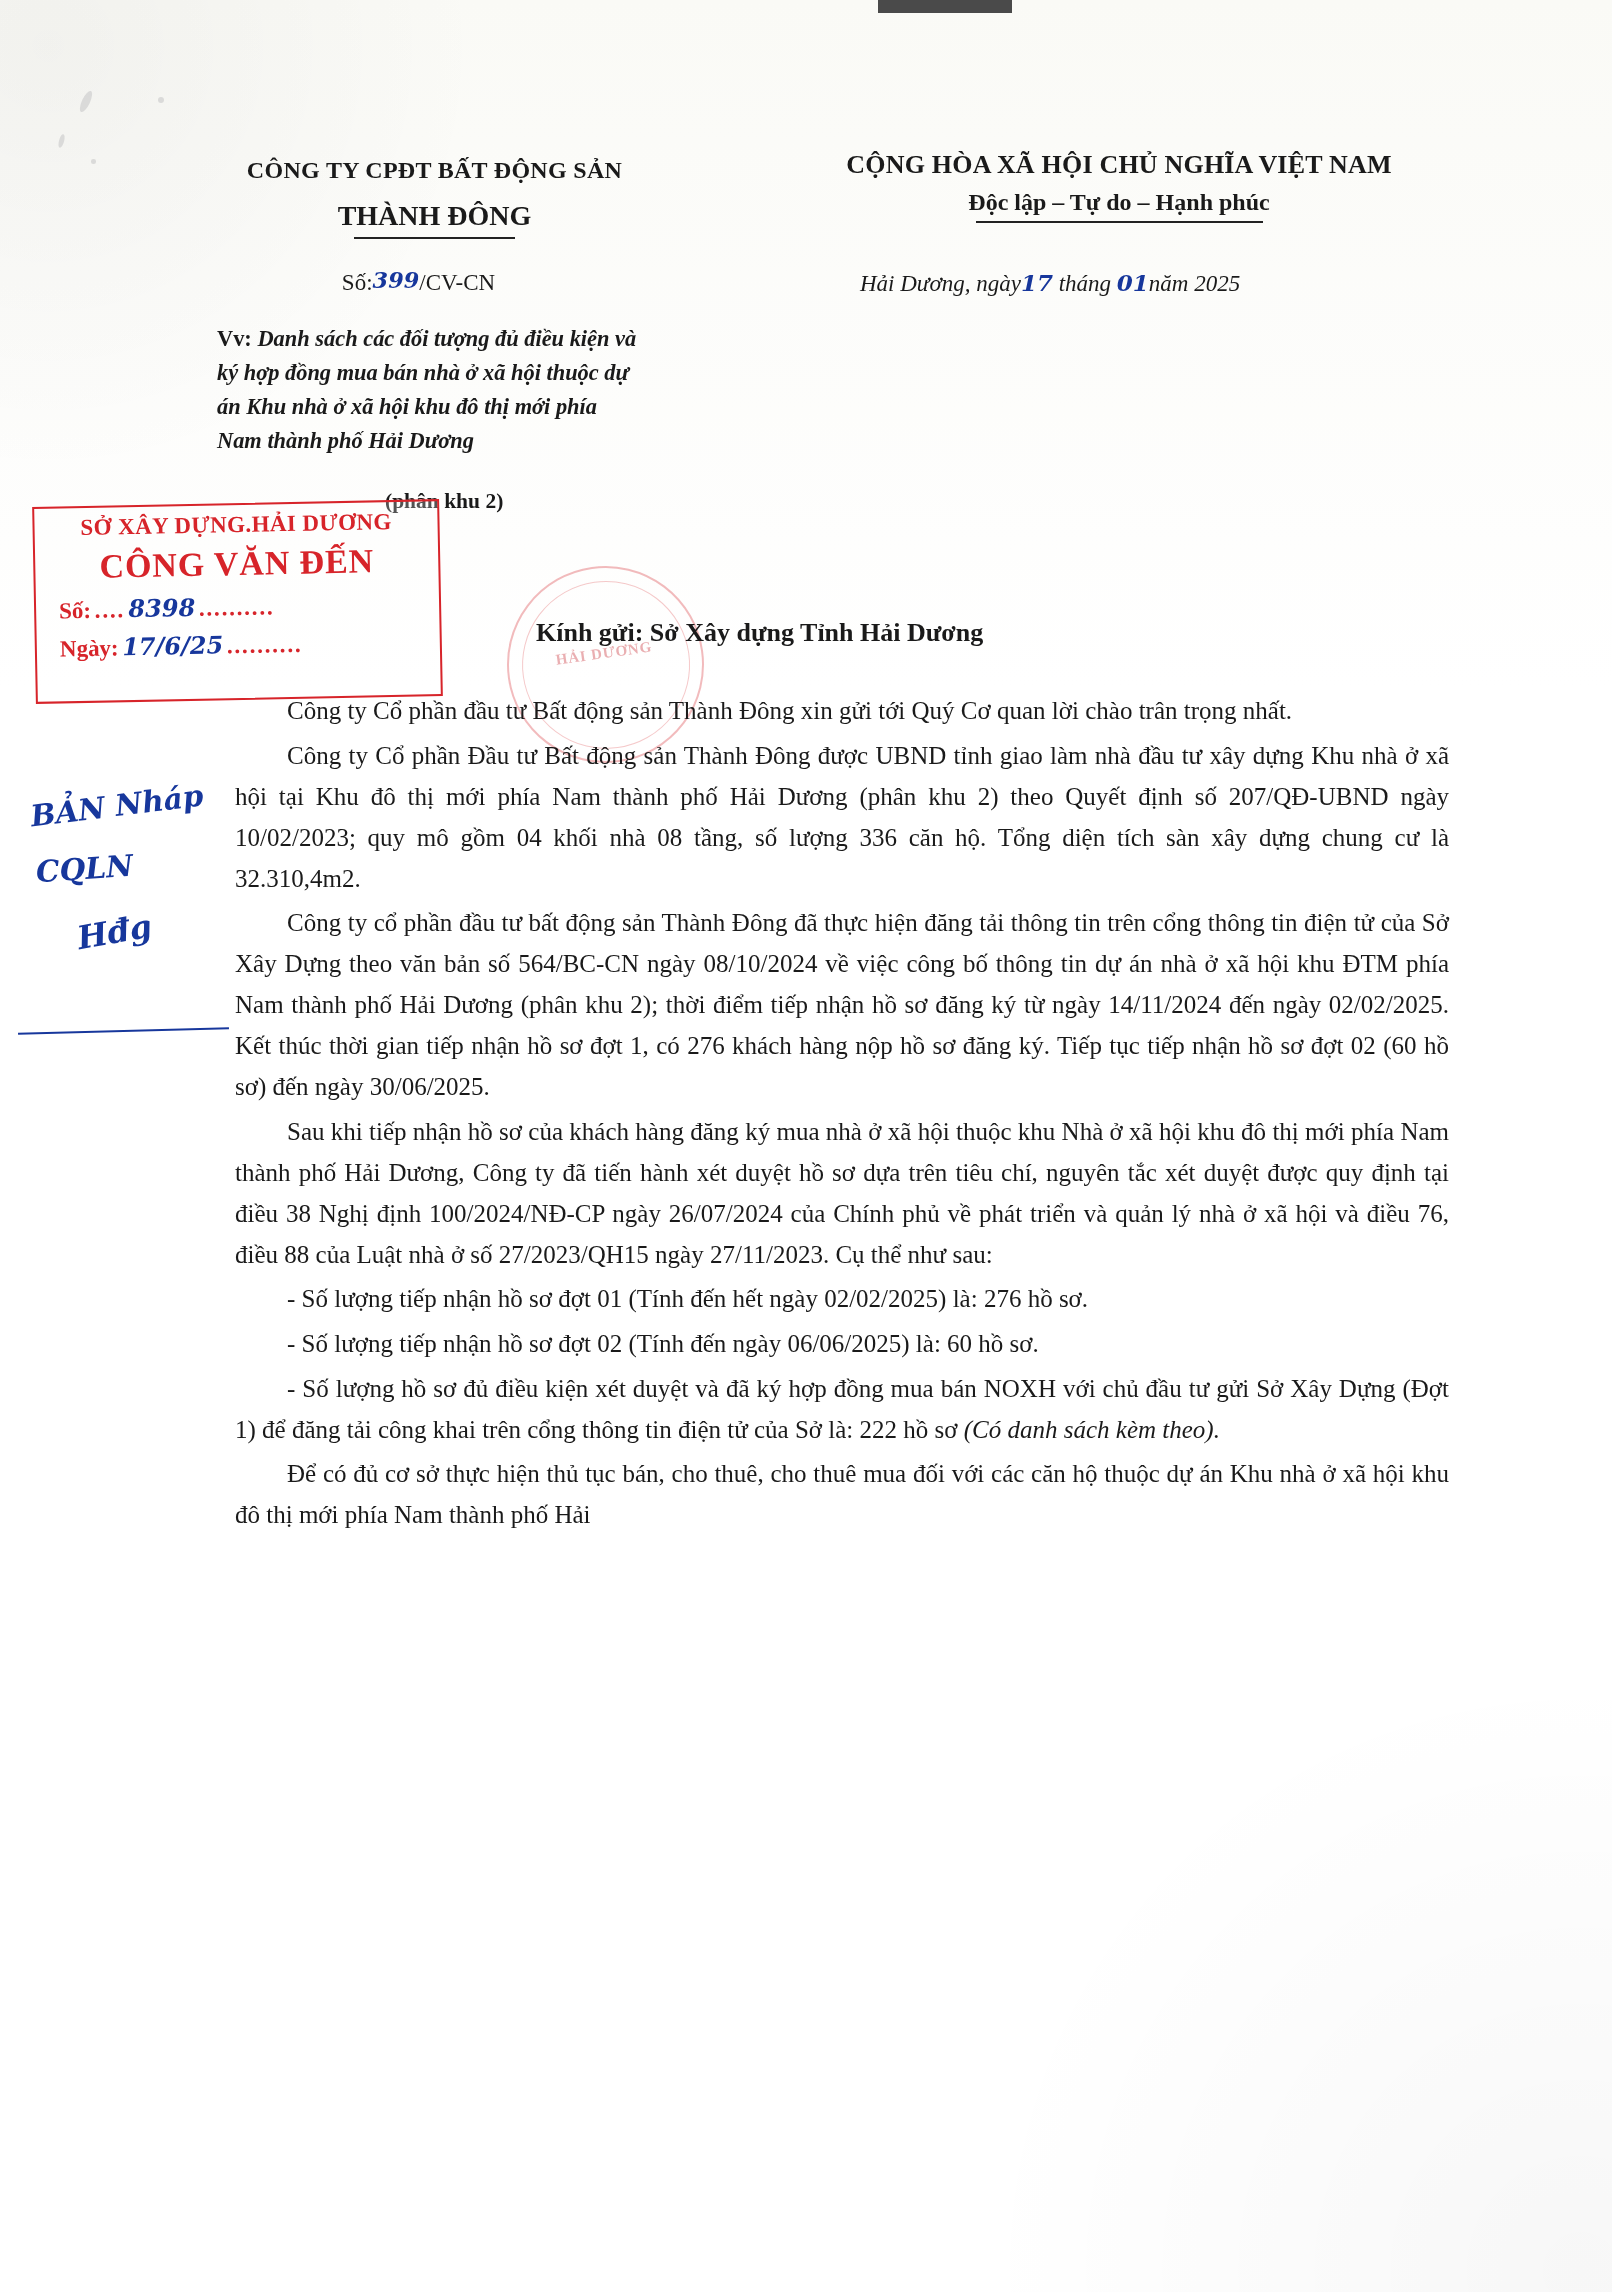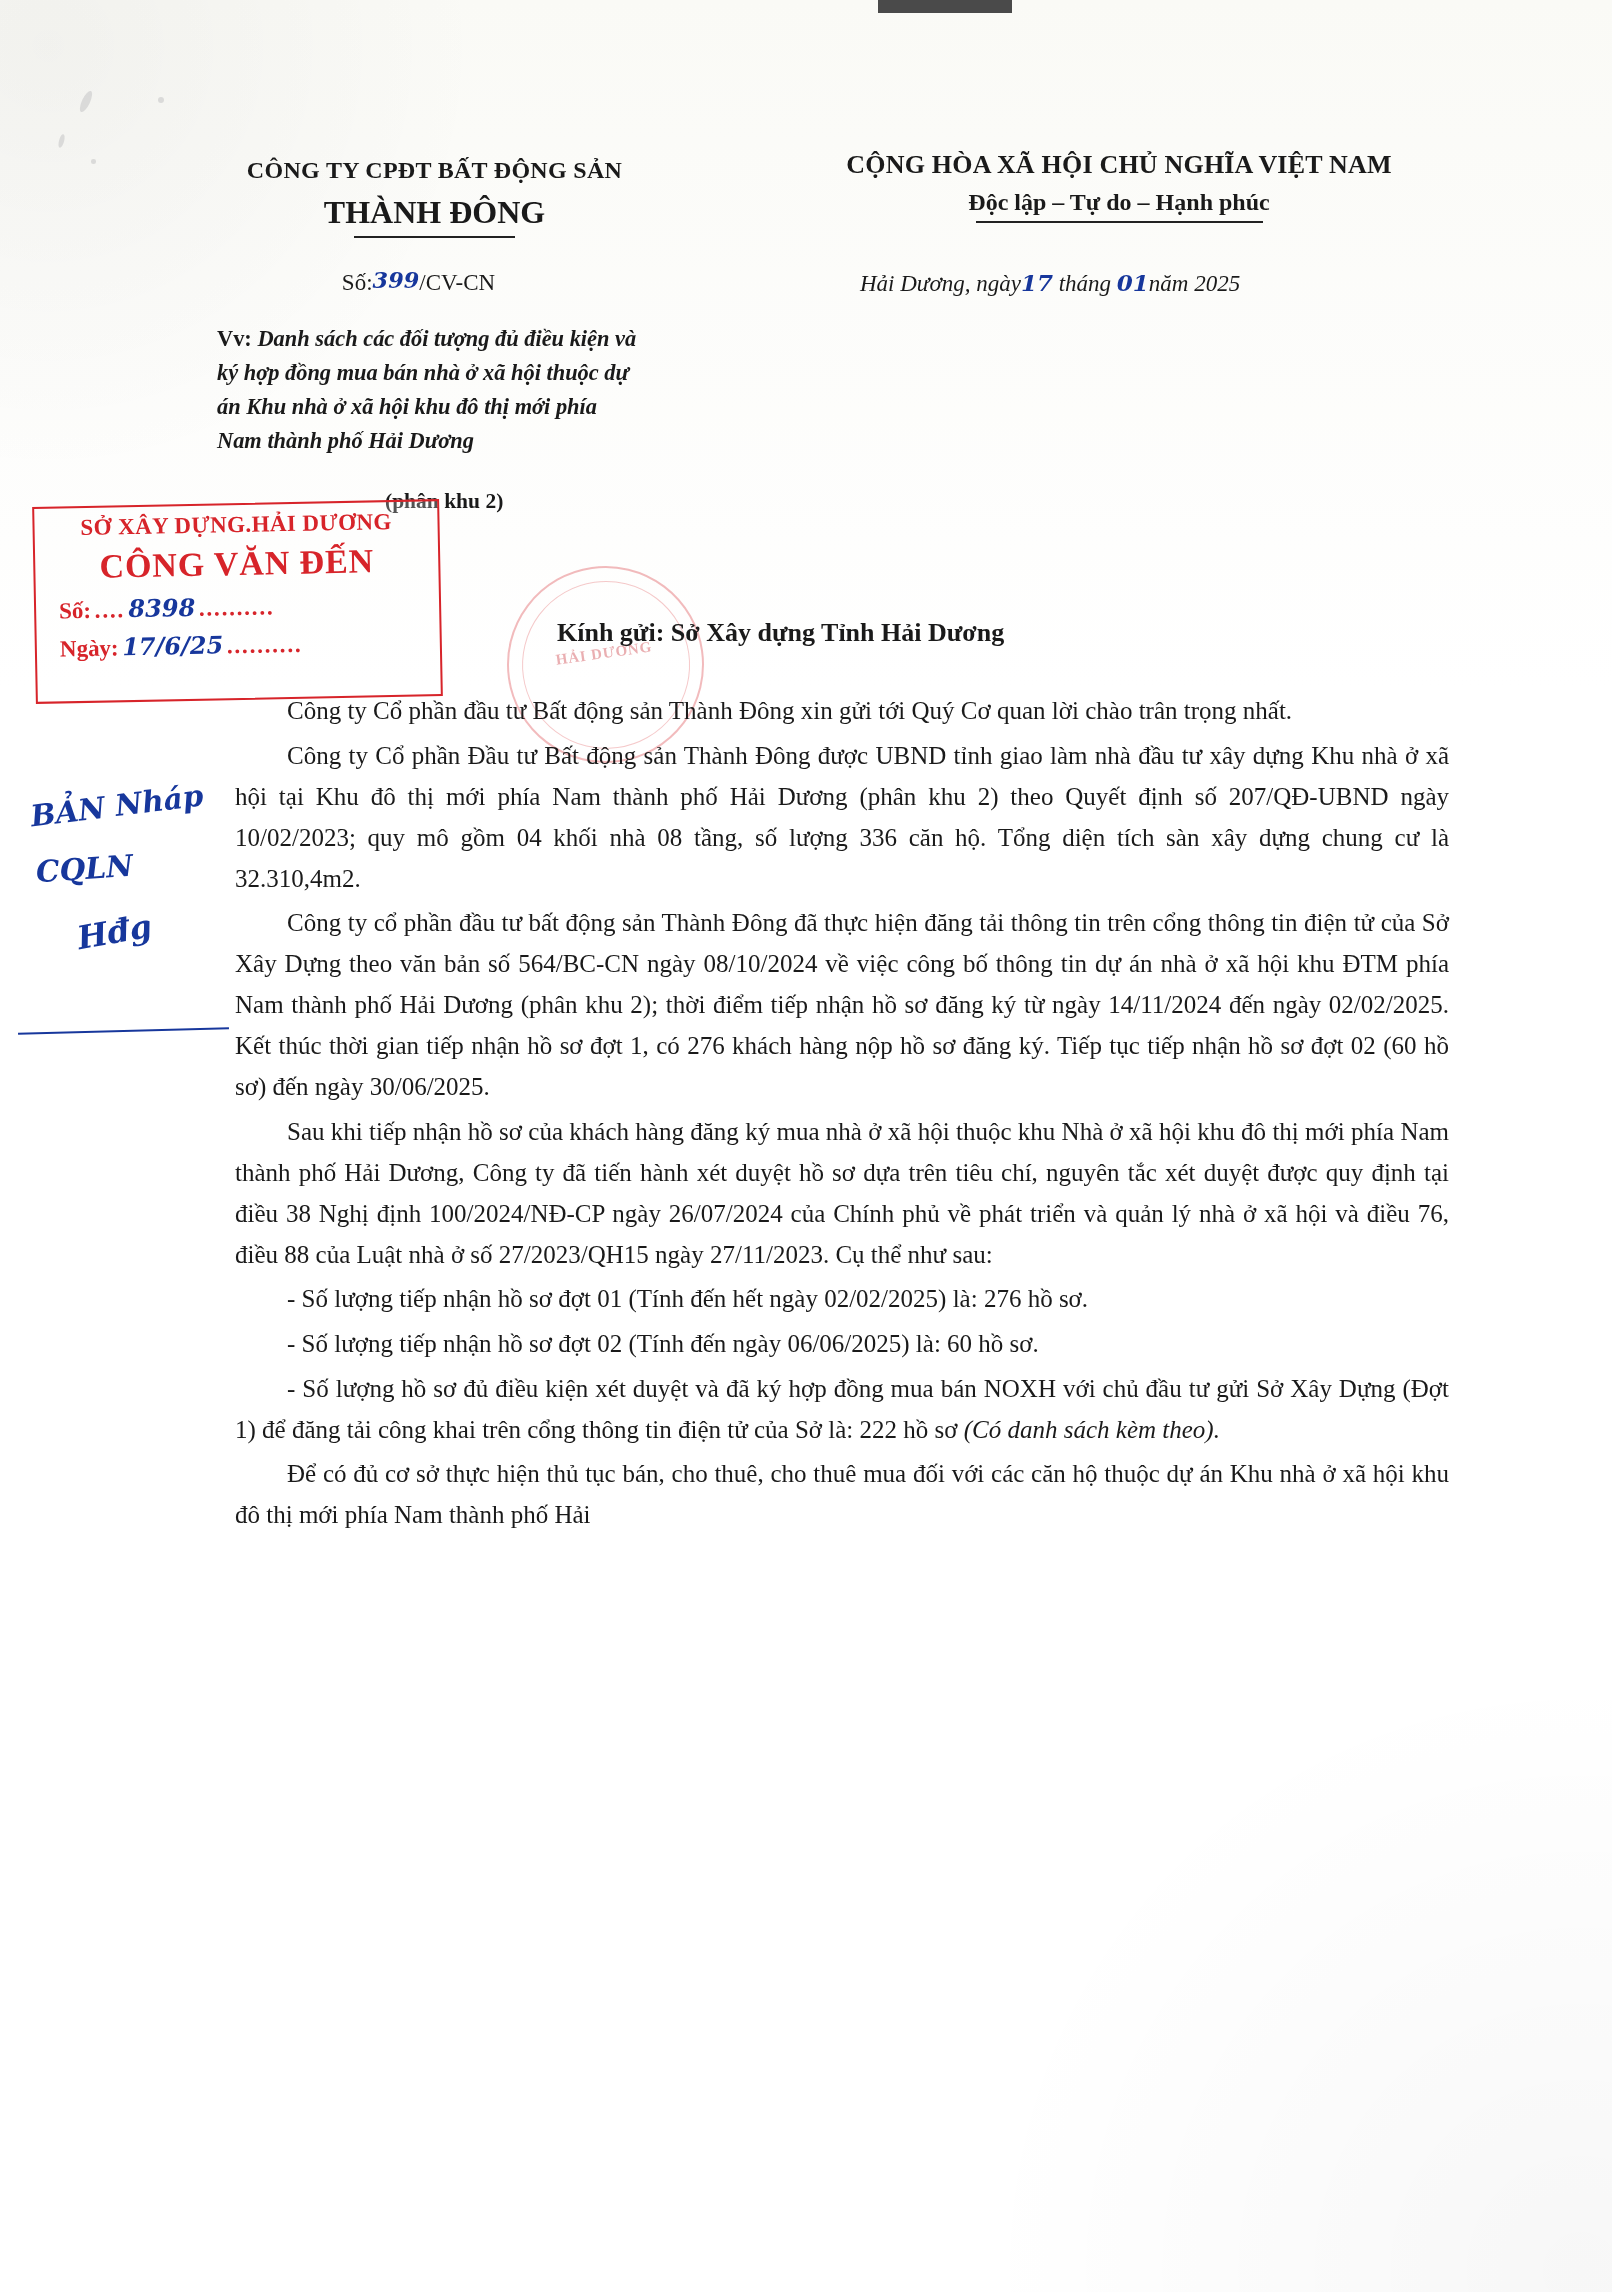--- a/index.html
+++ b/index.html
@@ -52,23 +52,23 @@
     top: 157px;
     width: 537px;
     text-align: center;
   }
   .hdr-left .l1 {
     font-size: 24px;
     font-weight: bold;
     letter-spacing: 0.3px;
   }
   .hdr-left .l2 {
-    font-size: 32px;
-    font-weight: bold;
-    margin-top: 10px;
+    font-size: 28px;
+    font-weight: bold;
+    margin-top: 16px;
   }
   .hdr-left .rule {
     width: 161px;
     height: 1.8px;
     background: #222;
     margin: 5.4px auto 0 auto;
   }
   .doc-number {
     position: absolute;
     left: 150px;
@@ -144,21 +144,20 @@
     font-weight: bold;
   }
 
   
   .kinh-gui {
     position: absolute;
     left: 536px;
     top: 618px;
     font-size: 26px;
     font-weight: bold;
-    margin-left: 21px;
   }
 
   
   .body {
     position: absolute;
     left: 235px;
     top: 690px;
     width: 1214px;
     font-size: 25px;
     line-height: 1.64;

